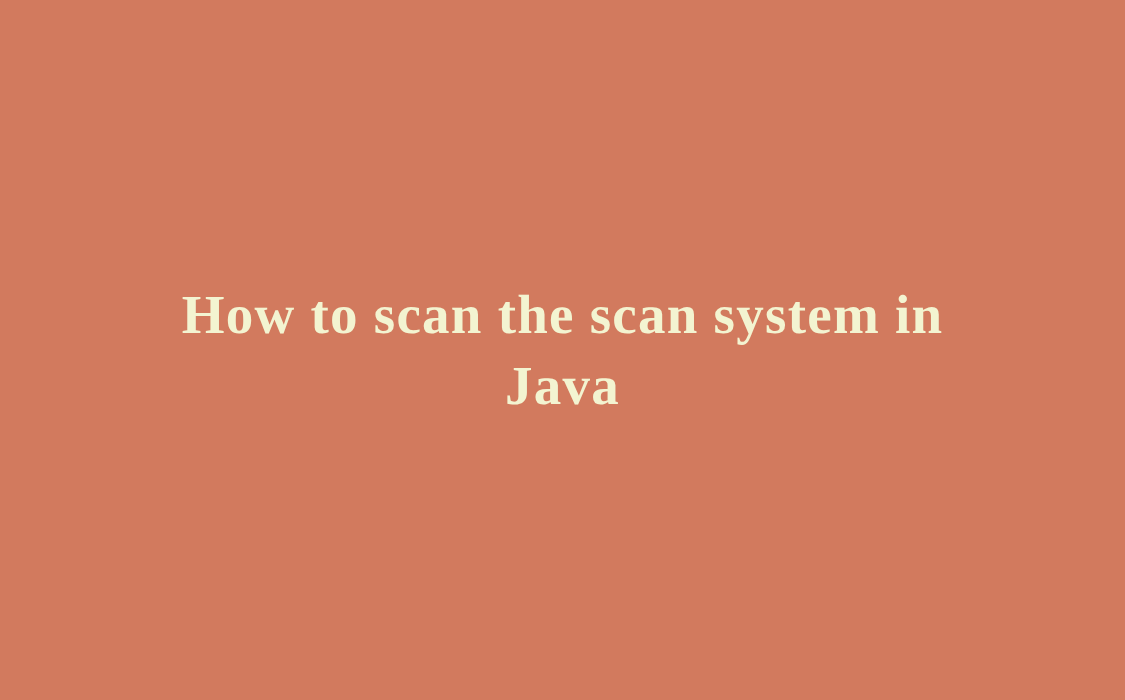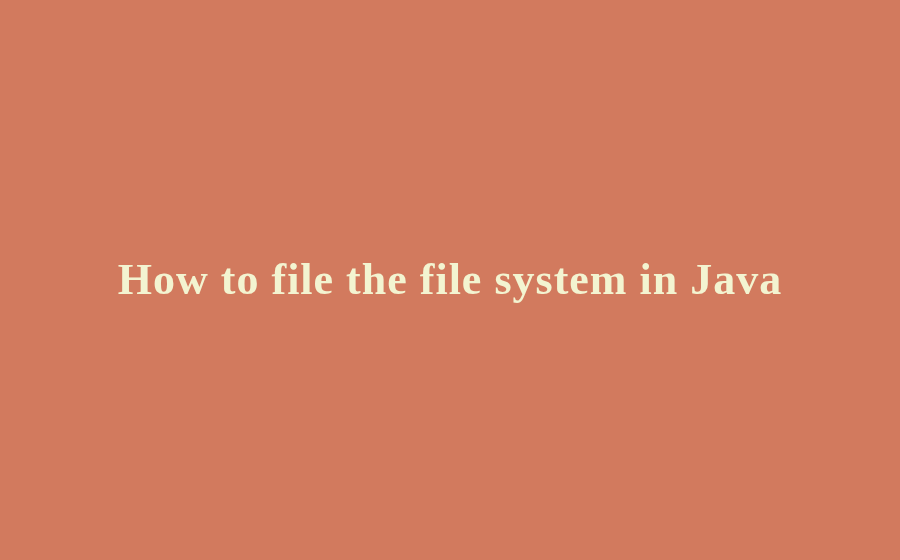--- a/index.html
+++ b/index.html
@@ -23,13 +23,13 @@
       color: #f3f4d1;
       text-align: center;
       line-height: 1.3;
       max-width: 700px;
       letter-spacing: 1px;
     }
   </style>
 </head>
 <body>
 
-<div class="title">How to file the file system in Java</div>
+<div class="title">How to scan the scan system in Java</div>
 
 </body></html>

